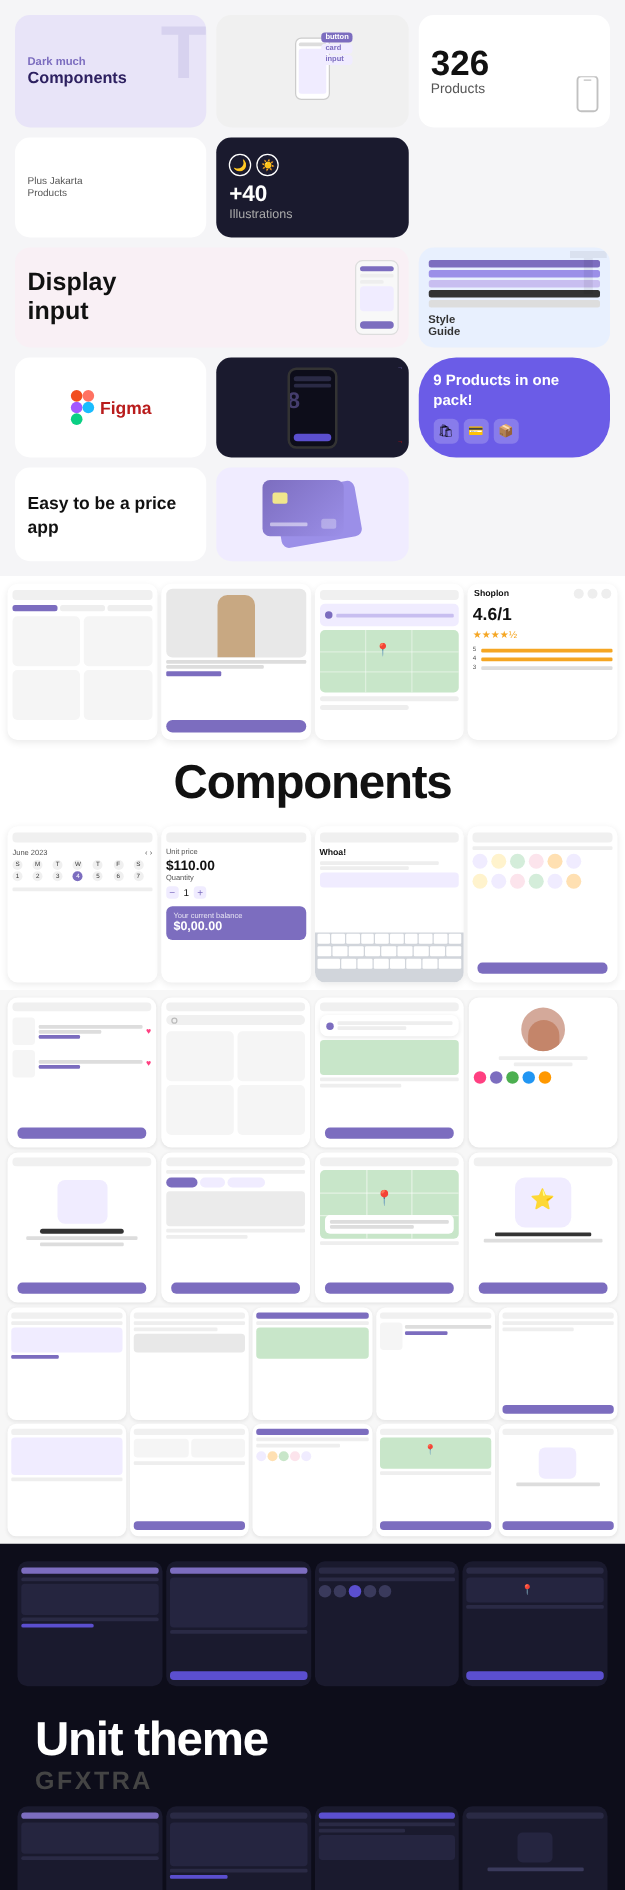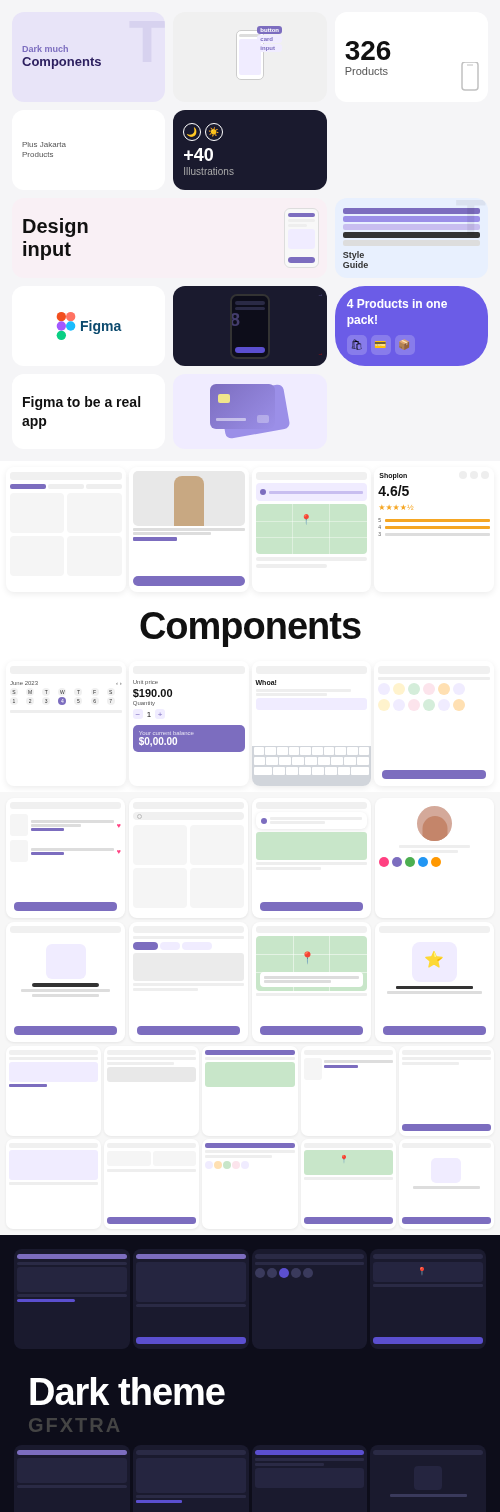--- a/index.html
+++ b/index.html
@@ -183,21 +183,21 @@
       min-height: 80px;
     }
     .figma-logo {
       display: flex;
       align-items: center;
       gap: 4px;
     }
     .figma-label {
       font-size: 14px;
       font-weight: 700;
-      color: #0c4a6e;
+      color: #b91c1c;
     }
 
     .card-dark-phone {
       background: #1a1a2e;
       padding: 6px;
       display: flex;
       align-items: center;
       justify-content: center;
       min-height: 80px;
       position: relative;
@@ -715,21 +715,21 @@
     <div class="sun-moon-icons">
       <div class="icon-circle">🌙</div>
       <div class="icon-circle">☀️</div>
     </div>
     <span class="plus20">+40</span>
     <span class="illus-label">Illustrations</span>
   </div>
 
   <div class="card card-design-system">
     <span class="ds-text">
-      <span>Design</span><br>
+      <span>Display</span><br>
       <span>input</span>
     </span>
 
     <div style="position:absolute;right:8px;top:50%;transform:translateY(-50%);">
       <div style="width:35px;height:60px;background:#f8f8f8;border-radius:6px;border:1px solid #ddd;position:relative;overflow:hidden;">
         <div style="height:4px;background:#7c6dbf;margin:4px 3px 2px;border-radius:2px;"></div>
         <div style="height:3px;background:#eee;margin:2px 3px;border-radius:2px;"></div>
         <div style="height:3px;background:#eee;margin:2px 3px;border-radius:2px;width:60%;"></div>
         <div style="height:20px;background:#f0ecff;margin:2px 3px;border-radius:3px;"></div>
         <div style="position:absolute;bottom:4px;left:3px;right:3px;height:6px;background:#7c6dbf;border-radius:3px;"></div>
@@ -773,30 +773,30 @@
       <div style="position:absolute;bottom:4px;left:3px;right:3px;height:6px;background:#5b4fcf;border-radius:3px;"></div>
 
       <div style="position:absolute;top:15px;left:-2px;font-size:18px;font-weight:900;color:rgba(124,109,191,0.5);line-height:1;">8</div>
     </div>
 
     <div style="position:absolute;top:5px;right:4px;font-size:5px;color:#7c6dbf;">→</div>
     <div style="position:absolute;bottom:10px;right:4px;font-size:5px;color:#f00;">→</div>
   </div>
 
   <div class="card card-4products">
-    <span class="prod-text">4 Products in one pack!</span>
+    <span class="prod-text">9 Products in one pack!</span>
     <div class="product-icons-row">
       <div class="prod-icon">🛍</div>
       <div class="prod-icon">💳</div>
       <div class="prod-icon">📦</div>
     </div>
   </div>
 
   <div class="card card-easy">
-    <span class="easy-text">Figma to be a real app</span>
+    <span class="easy-text">Easy to be a price app</span>
   </div>
 
   <div class="card card-credit">
     <div class="credit-card-container">
       <div class="credit-card-back"></div>
       <div class="credit-card-front">
         <div class="credit-card-chip"></div>
         <div style="position:absolute;bottom:6px;left:6px;right:6px;display:flex;justify-content:space-between;align-items:center;">
           <div style="height:3px;background:rgba(255,255,255,0.5);border-radius:1px;width:30px;"></div>
           <div style="width:12px;height:8px;background:rgba(255,255,255,0.3);border-radius:2px;"></div>
@@ -858,21 +858,21 @@
 
     <div class="sc-mock">
       <div class="shoplon-header">
         <span class="shoplon-logo">Shoplon</span>
         <div class="shoplon-icons">
           <div class="s-icon"></div>
           <div class="s-icon"></div>
           <div class="s-icon"></div>
         </div>
       </div>
-      <div class="rating-num">4.6/5</div>
+      <div class="rating-num">4.6/1</div>
       <div class="stars-row">★★★★½</div>
       <div style="padding:2px 4px;">
         <div style="display:flex;align-items:center;gap:2px;margin:1px 0;">
           <div style="font-size:5px;color:#555;width:5px;">5</div>
           <div style="flex:1;height:3px;background:#f5a623;border-radius:1px;"></div>
         </div>
         <div style="display:flex;align-items:center;gap:2px;margin:1px 0;">
           <div style="font-size:5px;color:#555;width:5px;">4</div>
           <div style="flex:1;height:3px;background:#f5a623;border-radius:1px;width:70%;"></div>
         </div>
@@ -914,21 +914,21 @@
           <div class="cal-day">6</div>
           <div class="cal-day">7</div>
         </div>
       </div>
       <div style="height:3px;background:#eee;margin:2px 4px;border-radius:1px;"></div>
     </div>
 
     <div class="sc-mock">
       <div class="top-nav"></div>
       <div style="padding:2px 4px;font-size:6px;color:#555;">Unit price</div>
-      <div style="padding:0 4px;font-size:11px;font-weight:700;color:#111;">$190.00</div>
+      <div style="padding:0 4px;font-size:11px;font-weight:700;color:#111;">$110.00</div>
       <div style="padding:1px 4px;font-size:6px;color:#555;">Quantity</div>
       <div class="qty-control">
         <div class="qty-btn">−</div>
         <div class="qty-num">1</div>
         <div class="qty-btn">+</div>
       </div>
       <div class="balance-card">
         <div class="balance-label">Your current balance</div>
         <div class="balance-amount">$0,00.00</div>
       </div>
@@ -1255,21 +1255,21 @@
       <div style="height:20px;background:#252540;margin:2px 3px;border-radius:3px;position:relative;">
         <div style="position:absolute;top:5px;left:40%;font-size:8px;">📍</div>
       </div>
       <div style="height:3px;background:#2a2a45;margin:2px 3px;border-radius:1px;"></div>
       <div style="position:absolute;bottom:5px;left:3px;right:3px;height:7px;background:#5b4fcf;border-radius:3px;"></div>
     </div>
 
   </div>
 
   <div style="text-align:left;padding:20px 20px 8px;">
-    <div style="font-size:38px;font-weight:900;color:#fff;letter-spacing:-1px;line-height:1.1;">Dark theme</div>
+    <div style="font-size:38px;font-weight:900;color:#fff;letter-spacing:-1px;line-height:1.1;">Unit theme</div>
     <div style="font-size:20px;font-weight:700;color:#444;letter-spacing:2px;">GFXTRA</div>
   </div>
 
   <div style="display:grid;grid-template-columns:repeat(4,1fr);gap:3px;padding:0 6px 6px;">
 
     <div class="dark-screen">
       <div class="ds-header"></div>
       <div class="ds-img"></div>
       <div class="ds-line"></div>
     </div>

